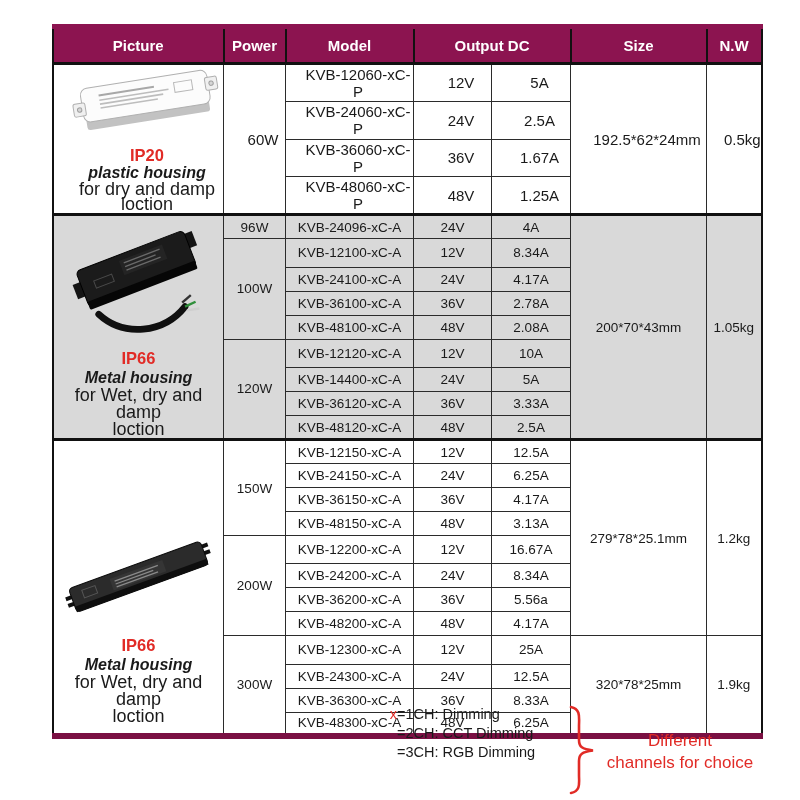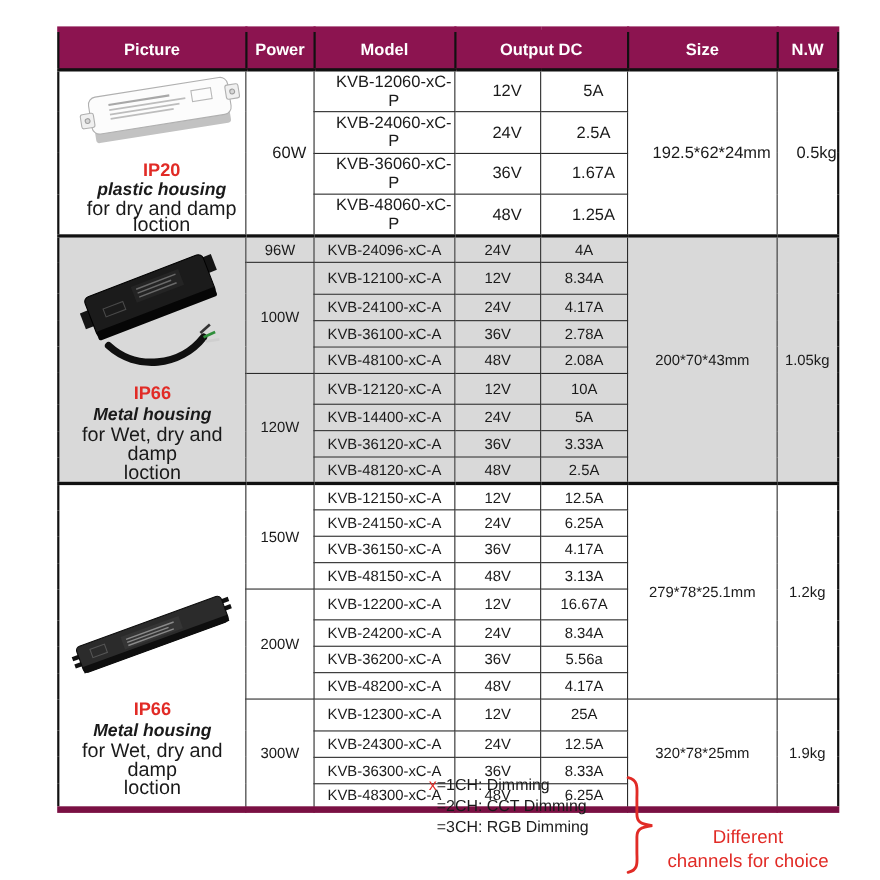--- a/index.html
+++ b/index.html
@@ -47,21 +47,21 @@
   .cap-housing{font-weight:bold;font-size:16px;line-height:18px;font-style:italic;}
   .cap-loc{font-size:18px;line-height:15px;}
   .pic-b .cap-ip,.pic-c .cap-ip{margin-top:6px;line-height:19px;}
   .pic-b .cap-housing,.pic-c .cap-housing{line-height:19px;}
   .pic-b .cap-loc,.pic-c .cap-loc{line-height:17px;}
 
   .notes{position:absolute;left:386px;top:706px;}
   .note-line{height:19px;font-size:14.5px;white-space:nowrap;}
   .note-prefix{display:inline-block;width:11px;text-align:right;color:var(--accent-red);}
   .brace{position:absolute;left:566px;top:704px;}
-  .callout{position:absolute;left:584px;top:750px;width:192px;text-align:center;color:var(--accent-red);font-size:17px;line-height:22px;}
+  .callout{position:absolute;left:584px;top:730px;width:192px;text-align:center;color:var(--accent-red);font-size:17px;line-height:22px;}
 </style>
 </head>
 <body>
 
 <div class="page">
 
   <table class="spec">
     <colgroup>
       <col style="width:162px">
         <col style="width:62px">

